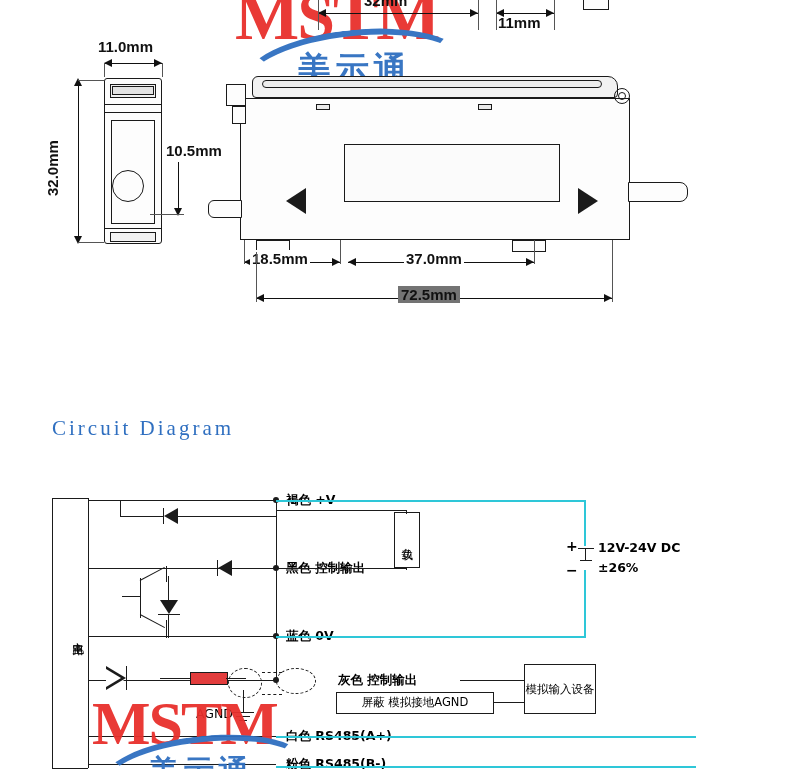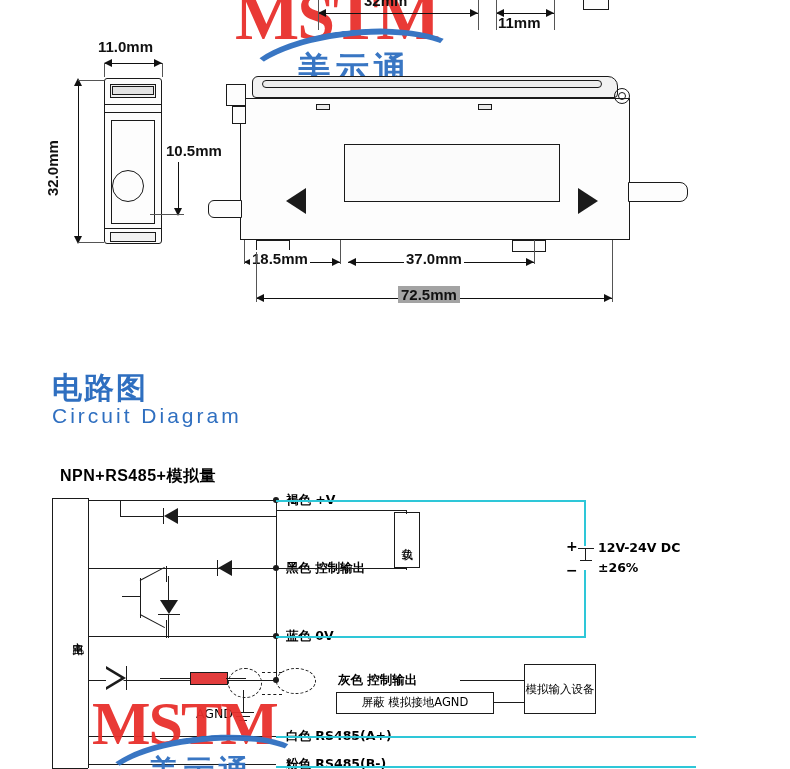--- a/index.html
+++ b/index.html
@@ -193,26 +193,24 @@
     <div class="arw l" style="left:348px;top:258px;"></div>
     <div class="arw r" style="left:526px;top:258px;"></div>
     <div class="ln vl ext" style="left:534px;top:240px;height:24px;"></div>
     <div class="dim abs" style="left:404px;top:250px;background:#fff;padding:0 2px;">37.0mm</div>
 
     <div class="ln hl" style="left:256px;top:298px;width:356px;"></div>
     <div class="arw l" style="left:256px;top:294px;"></div>
     <div class="arw r" style="left:604px;top:294px;"></div>
     <div class="ln vl ext" style="left:256px;top:252px;height:50px;"></div>
     <div class="ln vl ext" style="left:612px;top:240px;height:62px;"></div>
-    <div class="dim abs" style="left:398px;top:286px;background:#a3a3a3;padding:0 3px;">72.5mm</div>
-  </div>
-
-  <div class="h-cn abs" style="left:52px;top:368px;">电路图</div>
-  <div class="h-en abs" style="left:52px;top:404px;">Circuit  Diagram</div>
-  <div class="sec-title abs" style="left:60px;top:466px;">NPN+RS485+模拟量</div>
+    <div class="dim abs" style="left:398px;top:286px;background:#737373;padding:0 3px;">72.5mm</div>
+  </div>
+
+  <div class="h-en abs" style="left:52px;top:416px;font-family:Liberation Serif, serif;">Circuit  Diagram</div>
 
   <div>
 
     <div class="cl v" style="left:52px;top:498px;height:270px;"></div>
     <div class="cl h" style="left:52px;top:498px;width:36px;"></div>
     <div class="vbox" style="left:66px;top:502px;width:24px;height:264px;border:none;">主电路</div>
     <div class="cl v" style="left:88px;top:498px;height:270px;"></div>
 
     <div class="cl h" style="left:88px;top:500px;width:188px;"></div>
     <div class="cl h" style="left:88px;top:568px;width:188px;"></div>

